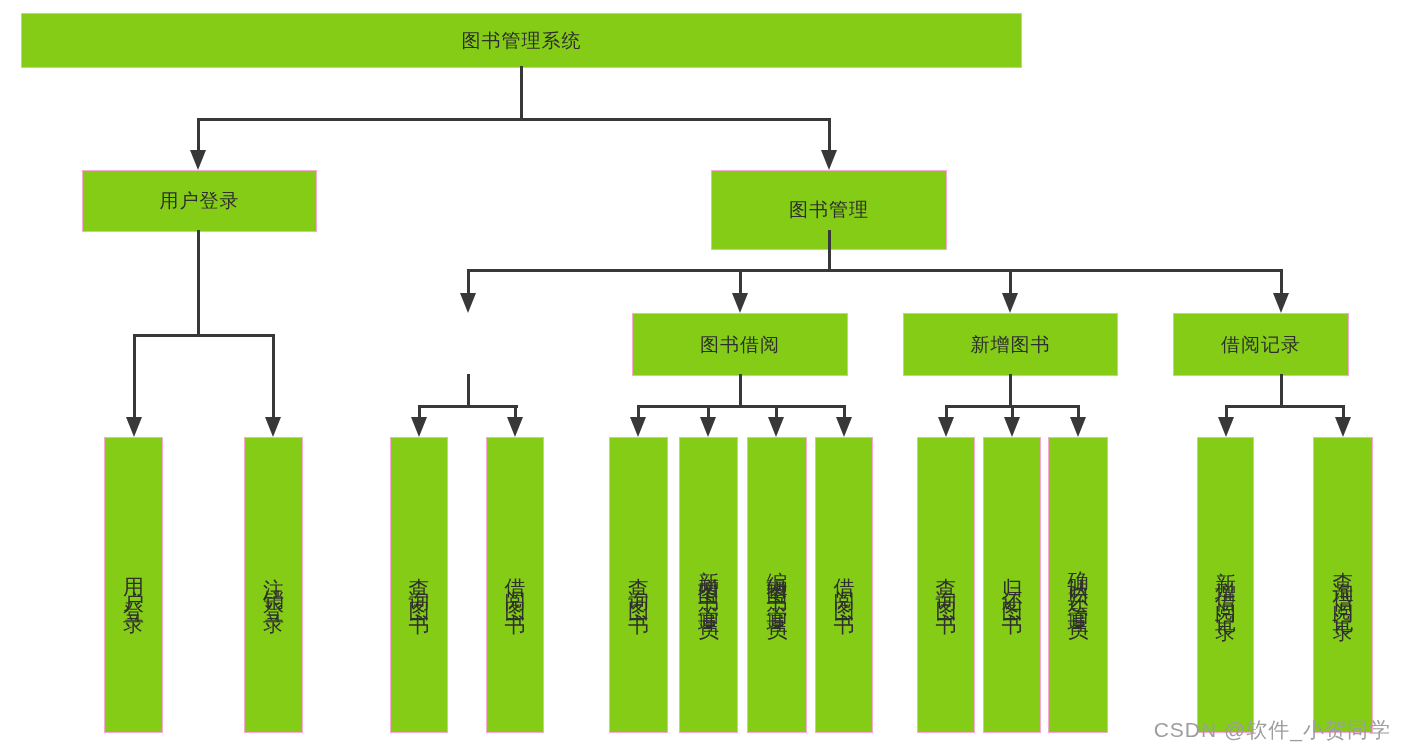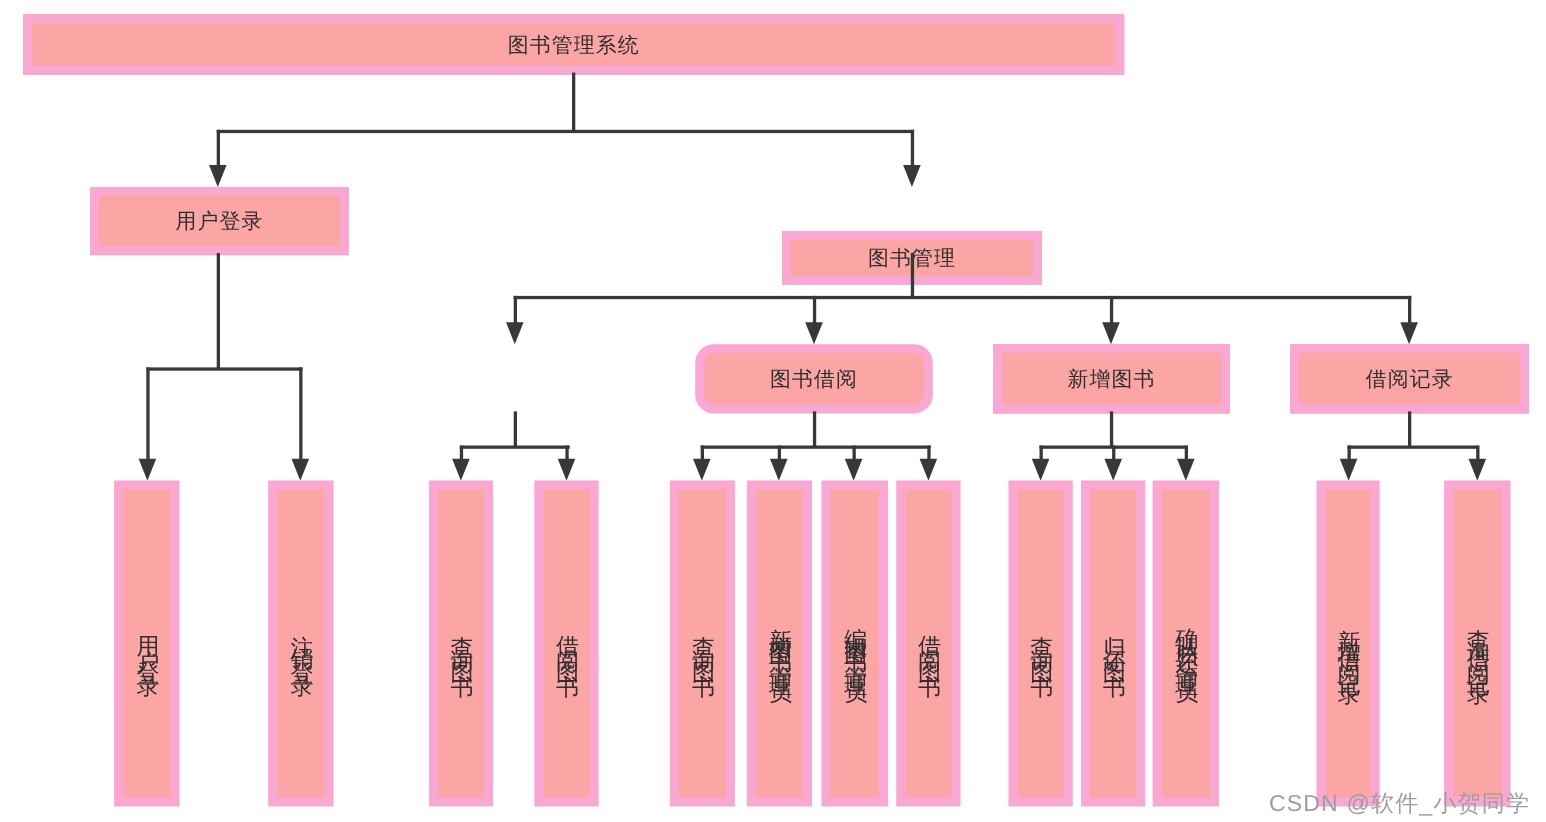--- a/index.html
+++ b/index.html
@@ -6,22 +6,22 @@
   .canvas {
     position: relative;
     width: 1405px;
     height: 747px;
     background: #ffffff;
     font-family: "Liberation Sans", "DejaVu Sans", sans-serif;
     overflow: hidden;
   }
   .box {
     position: absolute;
-    background: #fca5a5;
-    border: 8px solid #f9a8d4;
+    background: #84cc16;
+    border: 1px solid #f9a8d4;
     box-sizing: border-box;
     display: flex;
     align-items: center;
     justify-content: center;
     color: #2f2f2f;
   }
   .h { font-size: 19px; letter-spacing: 1px; }
   .v {
     writing-mode: vertical-rl;
     text-orientation: mixed;
@@ -59,43 +59,43 @@
   <div class="box h" style="left:21px; top:13px; width:1001px; height:55px;">图书管理系统</div>
 
   <div class="line vl" style="left:520px; top:66px; height:53px;"></div>
   <div class="line hl" style="left:197px; top:118px; width:634px;"></div>
   <div class="line vl" style="left:197px; top:118px; height:35px;"></div>
   <div class="line vl" style="left:828px; top:118px; height:35px;"></div>
   <div class="arr" style="left:190px; top:150px;"></div>
   <div class="arr" style="left:821px; top:150px;"></div>
 
   <div class="box h" style="left:82px; top:170px; width:235px; height:62px;">用户登录</div>
-  <div class="box h" style="left:711px; top:170px; width:236px; height:49px;margin-top:40px;">图书管理</div>
+  <div class="box h" style="left:711px; top:170px; width:236px; height:80px;">图书管理</div>
 
   <div class="line vl" style="left:197px; top:230px; height:106px;"></div>
   <div class="line hl" style="left:133px; top:334px; width:142px;"></div>
   <div class="line vl" style="left:133px; top:334px; height:84px;"></div>
   <div class="line vl" style="left:272px; top:334px; height:84px;"></div>
   <div class="arr" style="left:126px; top:417px;"></div>
   <div class="arr" style="left:265px; top:417px;"></div>
 
   <div class="line vl" style="left:828px; top:230px; height:41px;"></div>
   <div class="line hl" style="left:467px; top:269px; width:816px;"></div>
   <div class="line vl" style="left:467px; top:269px; height:26px;"></div>
   <div class="line vl" style="left:739px; top:269px; height:26px;"></div>
   <div class="line vl" style="left:1009px; top:269px; height:26px;"></div>
   <div class="line vl" style="left:1280px; top:269px; height:26px;"></div>
   <div class="arr" style="left:460px; top:293px;"></div>
   <div class="arr" style="left:732px; top:293px;"></div>
   <div class="arr" style="left:1002px; top:293px;"></div>
   <div class="arr" style="left:1273px; top:293px;"></div>
 
-  <div class="box h" style="left:632px; top:313px; width:216px; height:63px;border-radius:17px;">图书借阅</div>
+  <div class="box h" style="left:632px; top:313px; width:216px; height:63px;">图书借阅</div>
   <div class="box h" style="left:903px; top:313px; width:215px; height:63px;">新增图书</div>
-  <div class="box h" style="left:1173px; top:313px; width:217px; height:63px;">借阅记录</div>
+  <div class="box h" style="left:1173px; top:313px; width:176px; height:63px;">借阅记录</div>
 
   <div class="line vl" style="left:467px; top:374px; height:33px;"></div>
   <div class="line hl" style="left:418px; top:405px; width:100px;"></div>
   <div class="line vl" style="left:418px; top:405px; height:14px;"></div>
   <div class="line vl" style="left:514px; top:405px; height:14px;"></div>
   <div class="arr" style="left:411px; top:417px;"></div>
   <div class="arr" style="left:507px; top:417px;"></div>
 
   <div class="line vl" style="left:739px; top:374px; height:33px;"></div>
   <div class="line hl" style="left:637px; top:405px; width:209px;"></div>

